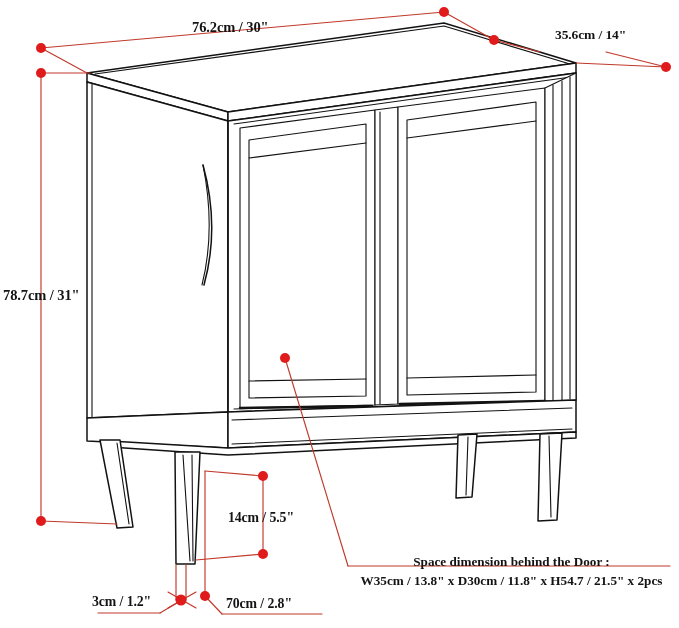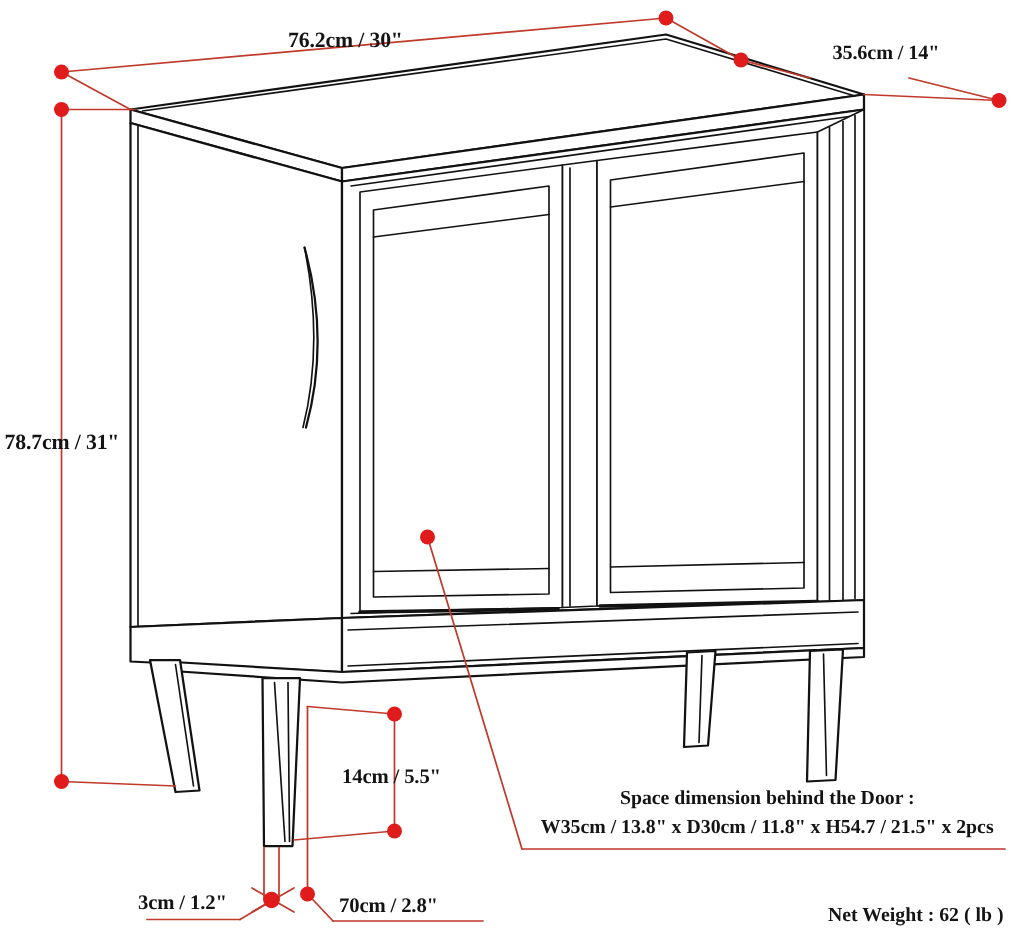--- a/index.html
+++ b/index.html
@@ -235,22 +235,19 @@
   <div class="dim-label sz-13" style="left:555px; top:27px;">35.6cm / 14"</div>
 
   <div class="dim-label sz-14" style="left:3px; top:286px;">78.7cm / 31"</div>
 
   <div class="dim-label sz-135" style="left:228px; top:509px;">14cm / 5.5"</div>
 
   <div class="dim-label sz-135" style="left:92px; top:593px;">3cm / 1.2"</div>
 
   <div class="dim-label sz-135" style="left:226px; top:595px;">70cm / 2.8"</div>
 
-  <div class="note-block" style="left:349px; top:522px; width:325px;">
+  <div class="note-block" style="left:349px; top:552px; width:325px;">
     <span class="note-line">Space dimension behind the Door :</span>
     <span class="note-line">W35cm / 13.8" x D30cm / 11.8" x H54.7 / 21.5" x 2pcs</span>
   </div>
 
-  <div class="note-block" style="left:489px; top:600px; width:180px; text-align:right;">
-    <span class="note-line">Net Weight : 62 ( lb )</span>
-  </div>
 
 </div>
 
 </body></html>

